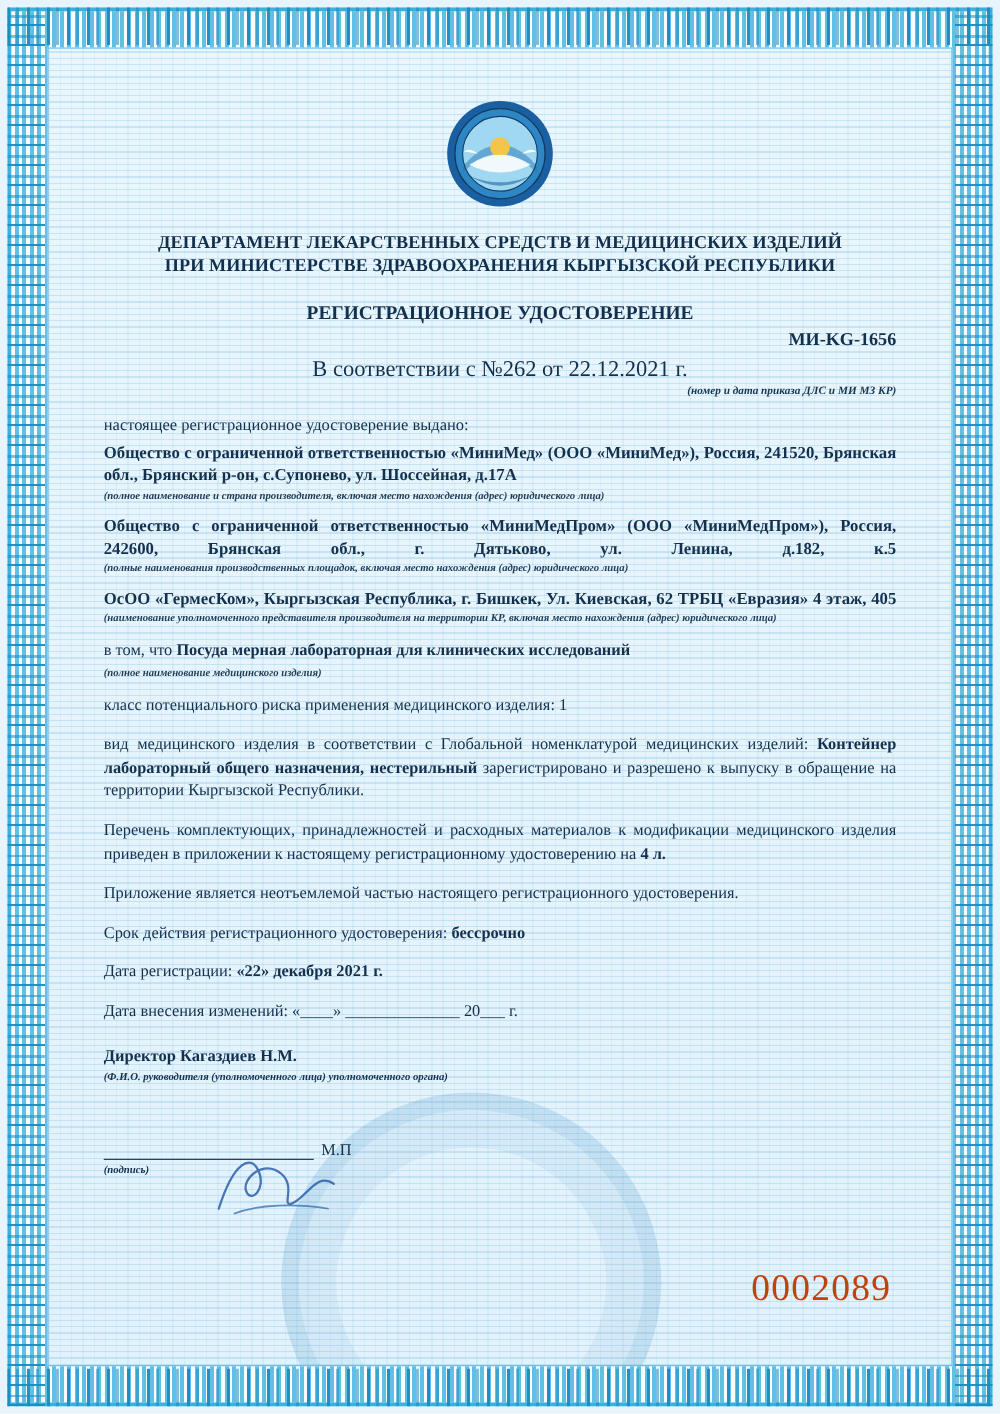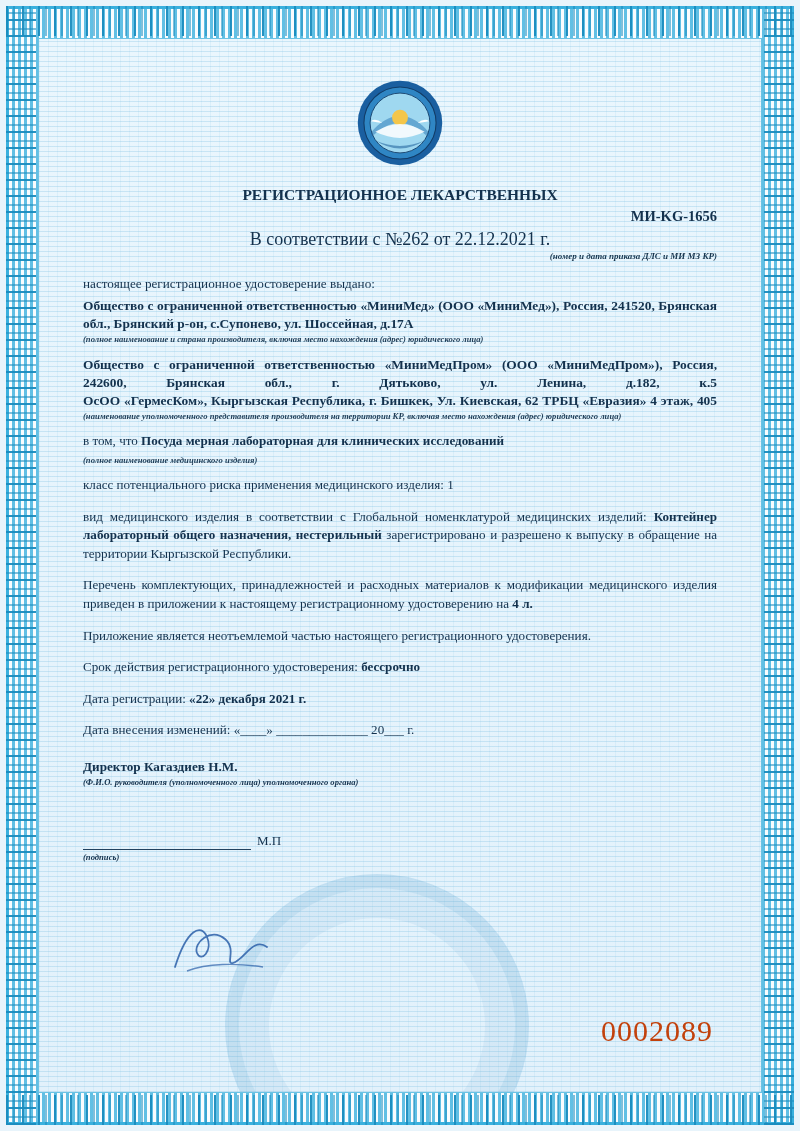--- a/index.html
+++ b/index.html
@@ -257,33 +257,35 @@
             <circle cx="50" cy="44" r="9" fill="#f3c64a"></circle>
             <path d="M22 60 q14 -9 28 -9 q14 0 28 9 q-14 7 -28 7 q-14 0 -28 -7 z" fill="#ffffff" opacity=".85"></path>
             <path d="M30 50 q-8 -6 -13 -2 q7 1 13 2 z M70 50 q8 -6 13 -2 q-7 1 -13 2 z" fill="#ffffff"></path>
             <path d="M22 70 q28 12 56 0 q-28 18 -56 0 z" fill="#1b5e99" opacity=".55"></path>
             <circle cx="50" cy="50" r="41" fill="none" stroke="#123c66" stroke-width="1.2"></circle>
             <circle cx="50" cy="50" r="34" fill="none" stroke="#123c66" stroke-width="1"></circle>
           </svg>
         </div>
       </div>
 
-
-      <div class="cert-title">РЕГИСТРАЦИОННОЕ ЛЕКАРСТВЕННЫХ</div>
+      <div class="dept-title">ДЕПАРТАМЕНТ ЛЕКАРСТВЕННЫХ СРЕДСТВ И МЕДИЦИНСКИХ ИЗДЕЛИЙ ПРИ МИНИСТЕРСТВЕ ЗДРАВООХРАНЕНИЯ КЫРГЫЗСКОЙ РЕСПУБЛИКИ</div>
+
+      <div class="cert-title">РЕГИСТРАЦИОННОЕ УДОСТОВЕРЕНИЕ</div>
       <div class="cert-number">МИ-KG-1656</div>
       <div class="order-line">В соответствии с №262 от 22.12.2021 г.</div>
       <div class="order-caption">(номер и дата приказа ДЛС и МИ МЗ КР)</div>
 
       <div class="body-block">
 
         <p class="lead">настоящее регистрационное удостоверение выдано:</p>
         <p class="org">Общество с ограниченной ответственностью «МиниМед» (ООО «МиниМед»), Россия, 241520, Брянская обл., Брянский р-он, с.Супонево, ул. Шоссейная, д.17А</p>
         <p class="caption">(полное наименование и страна производителя, включая место нахождения (адрес) юридического лица)</p>
 
         <p class="org justify-full">Общество с ограниченной ответственностью «МиниМедПром» (ООО «МиниМедПром»), Россия, 242600, Брянская обл., г. Дятьково, ул. Ленина, д.182, к.5</p>
+        <p class="caption">(полные наименования производственных площадок, включая место нахождения (адрес) юридического лица)</p>
 
         <p class="org justify-full">ОсОО «ГермесКом», Кыргызская Республика, г. Бишкек, Ул. Киевская, 62 ТРБЦ «Евразия» 4 этаж, 405</p>
         <p class="caption">(наименование уполномоченного представителя производителя на территории КР, включая место нахождения (адрес) юридического лица)</p>
 
         <p class="para">
           <span>в том, что</span>
           <b>Посуда мерная лабораторная для клинических исследований</b>
         </p>
         <p class="caption">(полное наименование медицинского изделия)</p>
 

